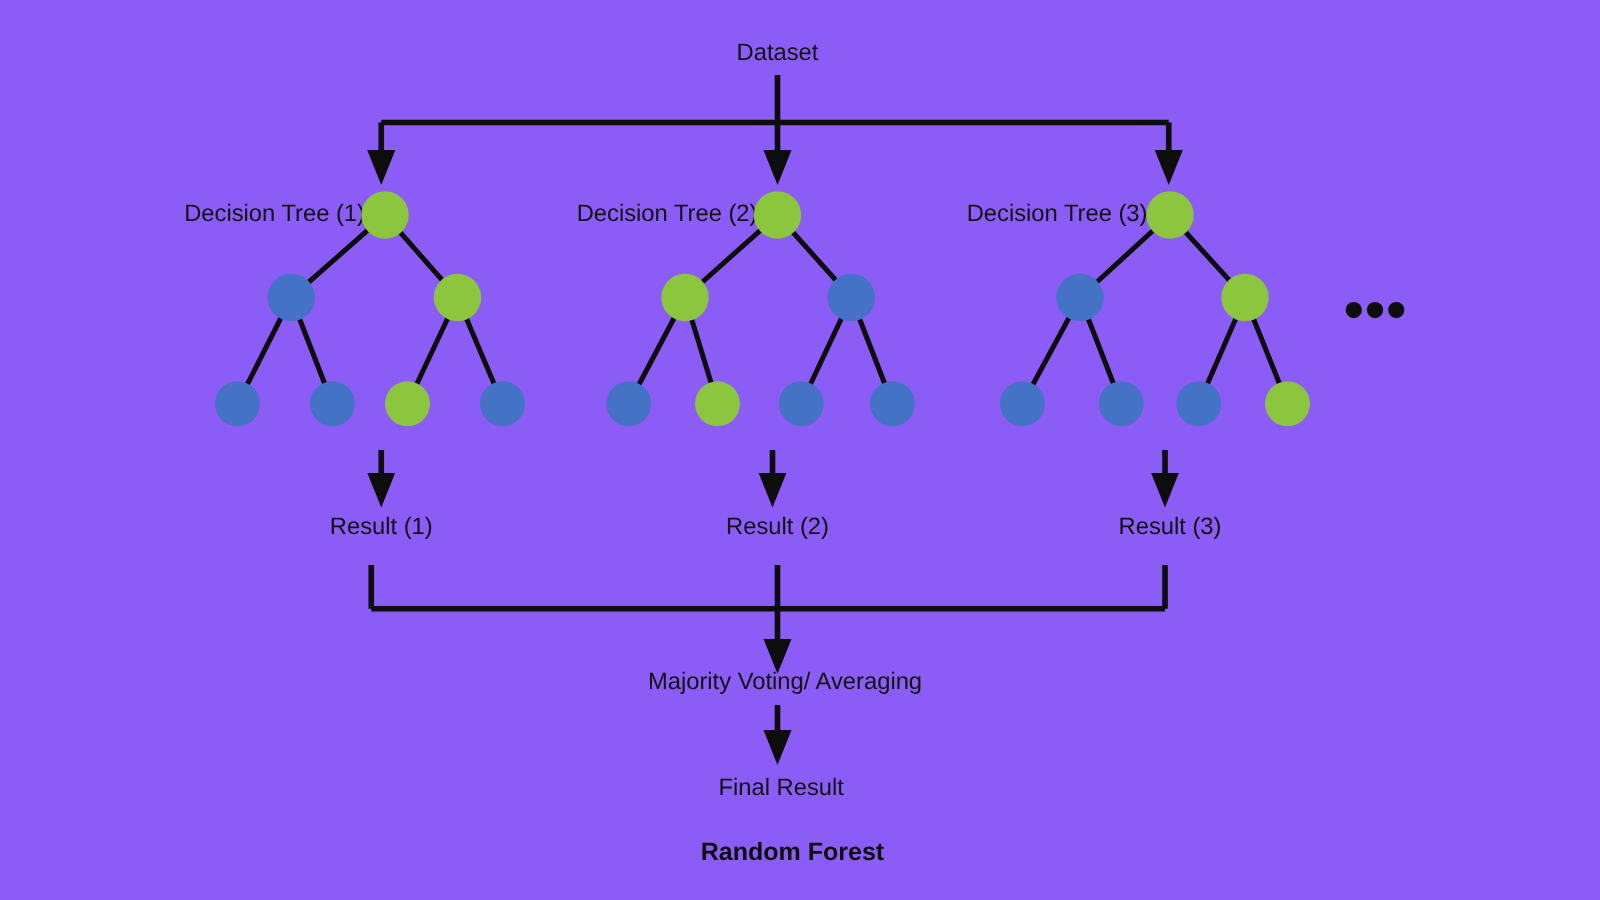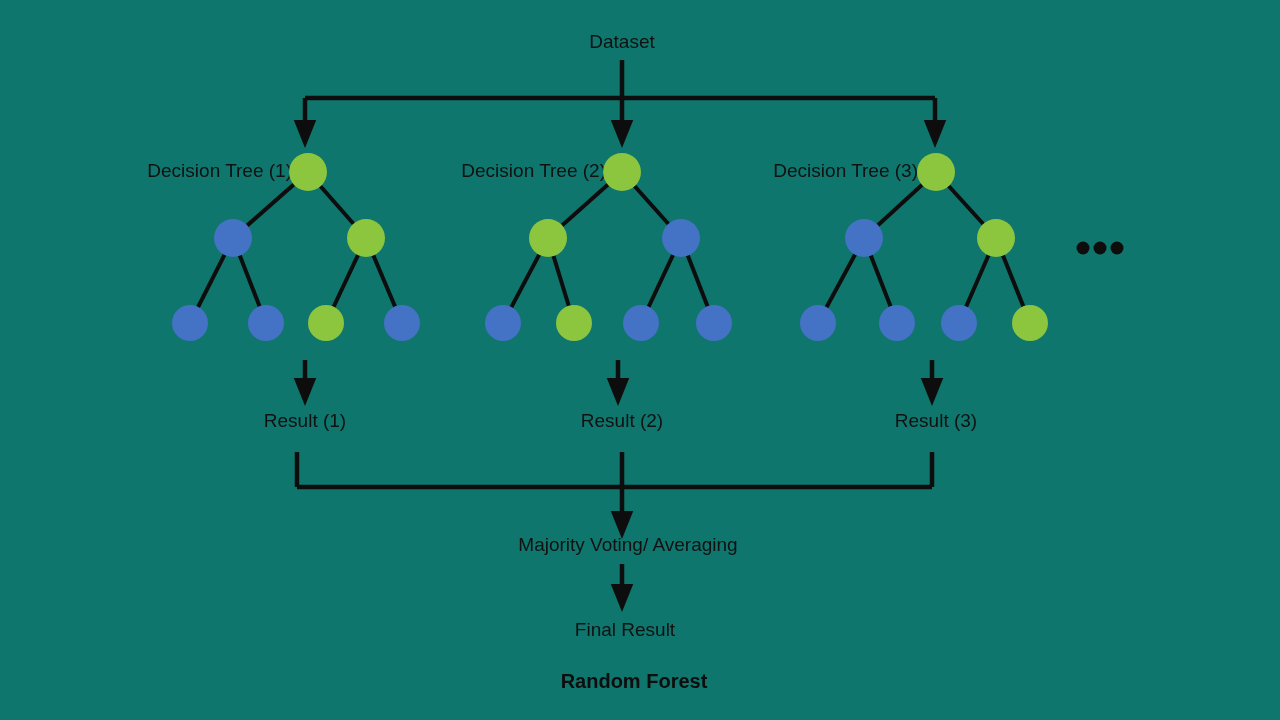--- a/index.html
+++ b/index.html
@@ -55,21 +55,21 @@
     stroke-width: 4.5;
     fill: none;
     stroke-linecap: butt;
   }
   .node { stroke: none; }
   .ell-dot { fill: #0d0d0d; }
 </style>
 </head>
 <body>
 
-<div id="diagram-root" style="background: #0f766e;">
+<div id="diagram-root" style="background: #8b5cf6;">
   <svg id="rf-svg" viewBox="0 0 1280 720" xmlns="http://www.w3.org/2000/svg">
     <defs>
       <marker id="arrowhead" markerWidth="7" markerHeight="7" refX="3.1" refY="3.1" orient="auto" markerUnits="strokeWidth">
         <path d="M0,0.6 L6.2,3.1 L0,5.6 z" fill="#0D0D0D"></path>
       </marker>
     </defs>
 
     <text class="lbl lbl-center" x="622" y="43">Dataset</text>
 
     <g>

